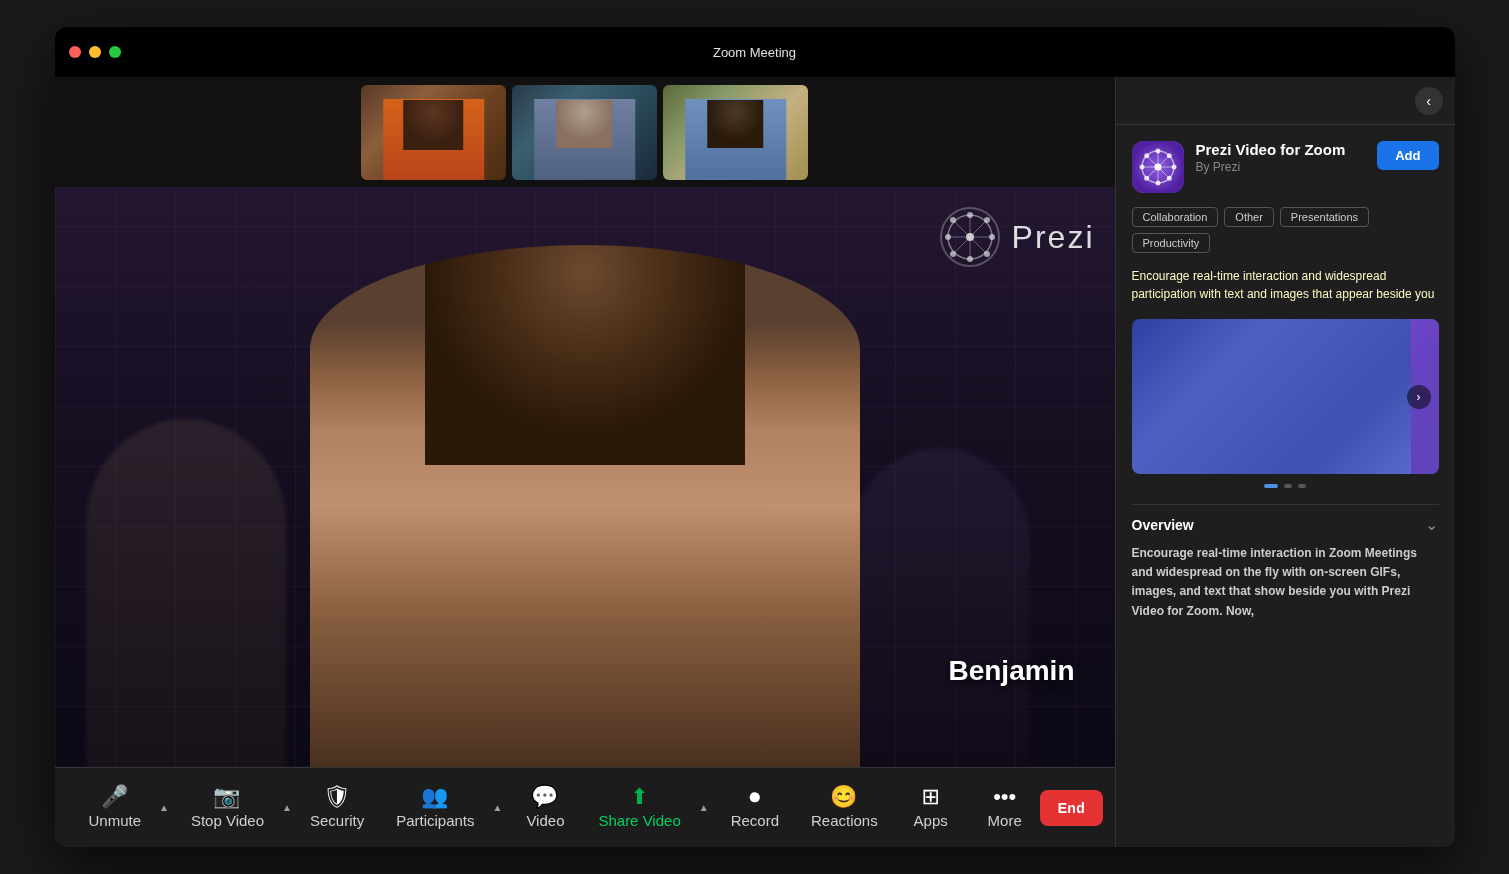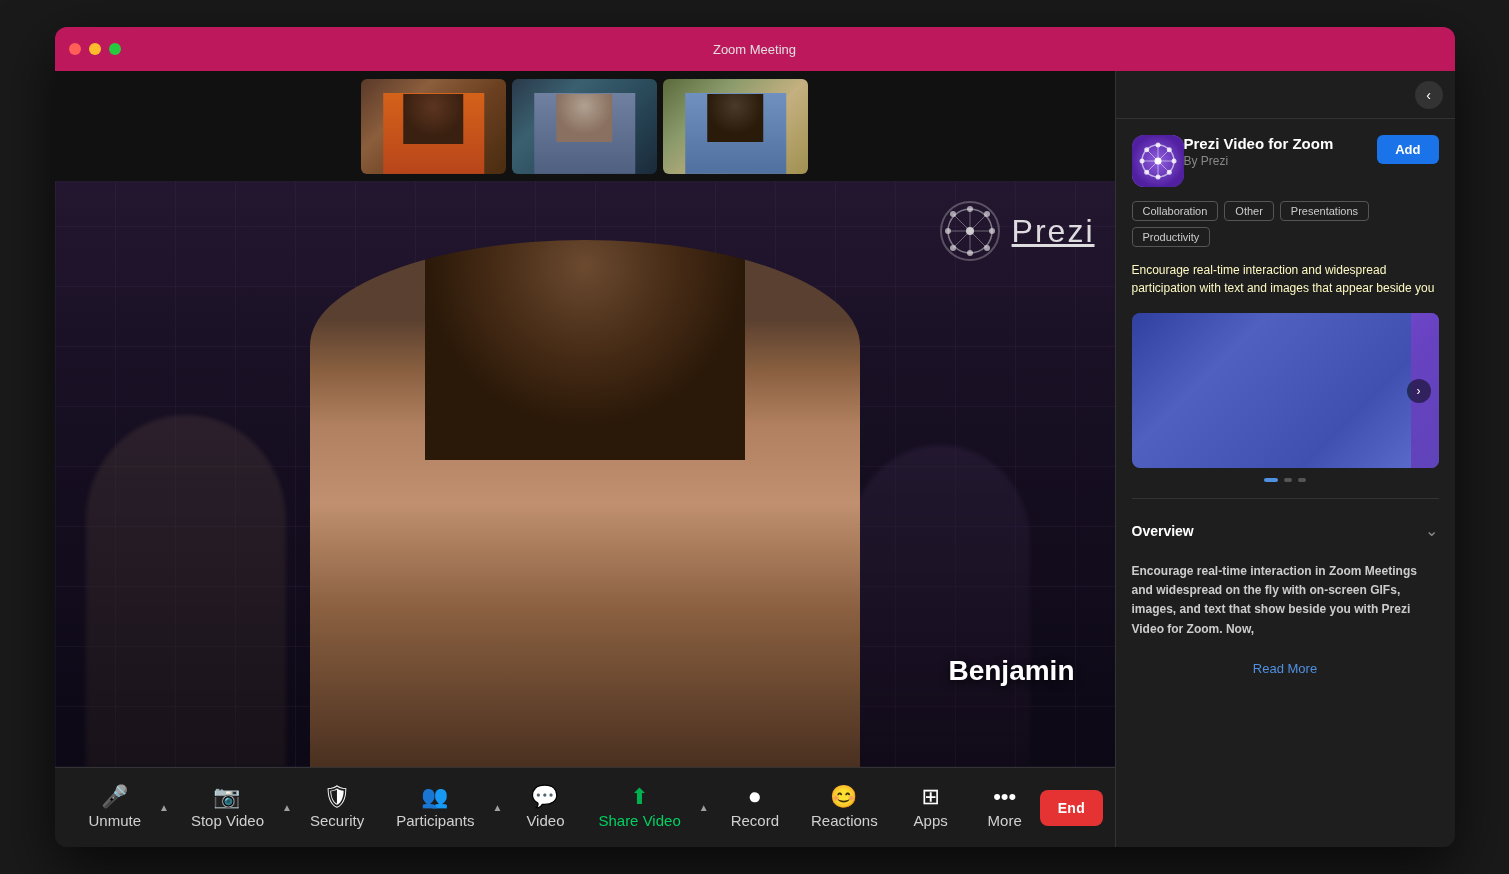--- a/index.html
+++ b/index.html
@@ -20,22 +20,22 @@
       background: #1c1c1c;
       border-radius: 12px;
       overflow: hidden;
       display: flex;
       flex-direction: column;
       box-shadow: 0 20px 60px rgba(0,0,0,0.7);
     }
 
     
     .title-bar {
-      height: 44px;
-      background: #be185d;
+      height: 50px;
+      background: #000000;
       display: flex;
       align-items: center;
       justify-content: center;
       position: relative;
       flex-shrink: 0;
     }
     .traffic-lights {
       position: absolute;
       left: 14px;
       display: flex;
@@ -209,21 +209,20 @@
       position: relative;
       display: flex;
       align-items: center;
       justify-content: center;
     }
     .prezi-text {
       color: white;
       font-size: 32px;
       font-weight: 300;
       letter-spacing: 2px;
-      text-decoration: underline;
     }
     
     .name-label {
       position: absolute;
       bottom: 80px;
       right: 40px;
       color: white;
       font-size: 28px;
       font-weight: 700;
       text-shadow: 0 2px 8px rgba(0,0,0,0.8);
@@ -342,20 +341,21 @@
       padding: 16px;
     }
     .panel-body::-webkit-scrollbar { width: 4px; }
     .panel-body::-webkit-scrollbar-track { background: transparent; }
     .panel-body::-webkit-scrollbar-thumb { background: #444; border-radius: 2px; }
 
     
     .app-info {
       display: flex;
       align-items: flex-start;
+      gap: 12px;
       margin-bottom: 14px;
     }
     .app-icon {
       width: 52px;
       height: 52px;
       border-radius: 12px;
       background: linear-gradient(135deg, #7040d0 0%, #9060e0 50%, #6030b0 100%);
       display: flex;
       align-items: center;
       justify-content: center;
@@ -503,21 +503,21 @@
     }
 
     
     .overview-section {
       margin-bottom: 12px;
     }
     .overview-header {
       display: flex;
       align-items: center;
       justify-content: space-between;
-      padding: 22px 0;
+      padding: 10px 0;
       border-top: 1px solid #333;
     }
     .overview-title {
       color: white;
       font-size: 14px;
       font-weight: 600;
     }
     .chevron-icon {
       color: #888;
       font-size: 16px;
@@ -753,18 +753,17 @@
           <div class="overview-header">
             <span class="overview-title">Overview</span>
             <span class="chevron-icon">⌄</span>
           </div>
           <div class="overview-text">
             <strong>Encourage real-time interaction in Zoom Meetings and widespread on the fly with on-screen GIFs, images, and text that show beside you with Prezi Video for Zoom. Now,</strong>
           </div>
         </div>
 
         
-        <button class="read-more-btn">Read More</button>
 
       </div>
     </div>
   </div>
 </div>
 
 </body></html>

